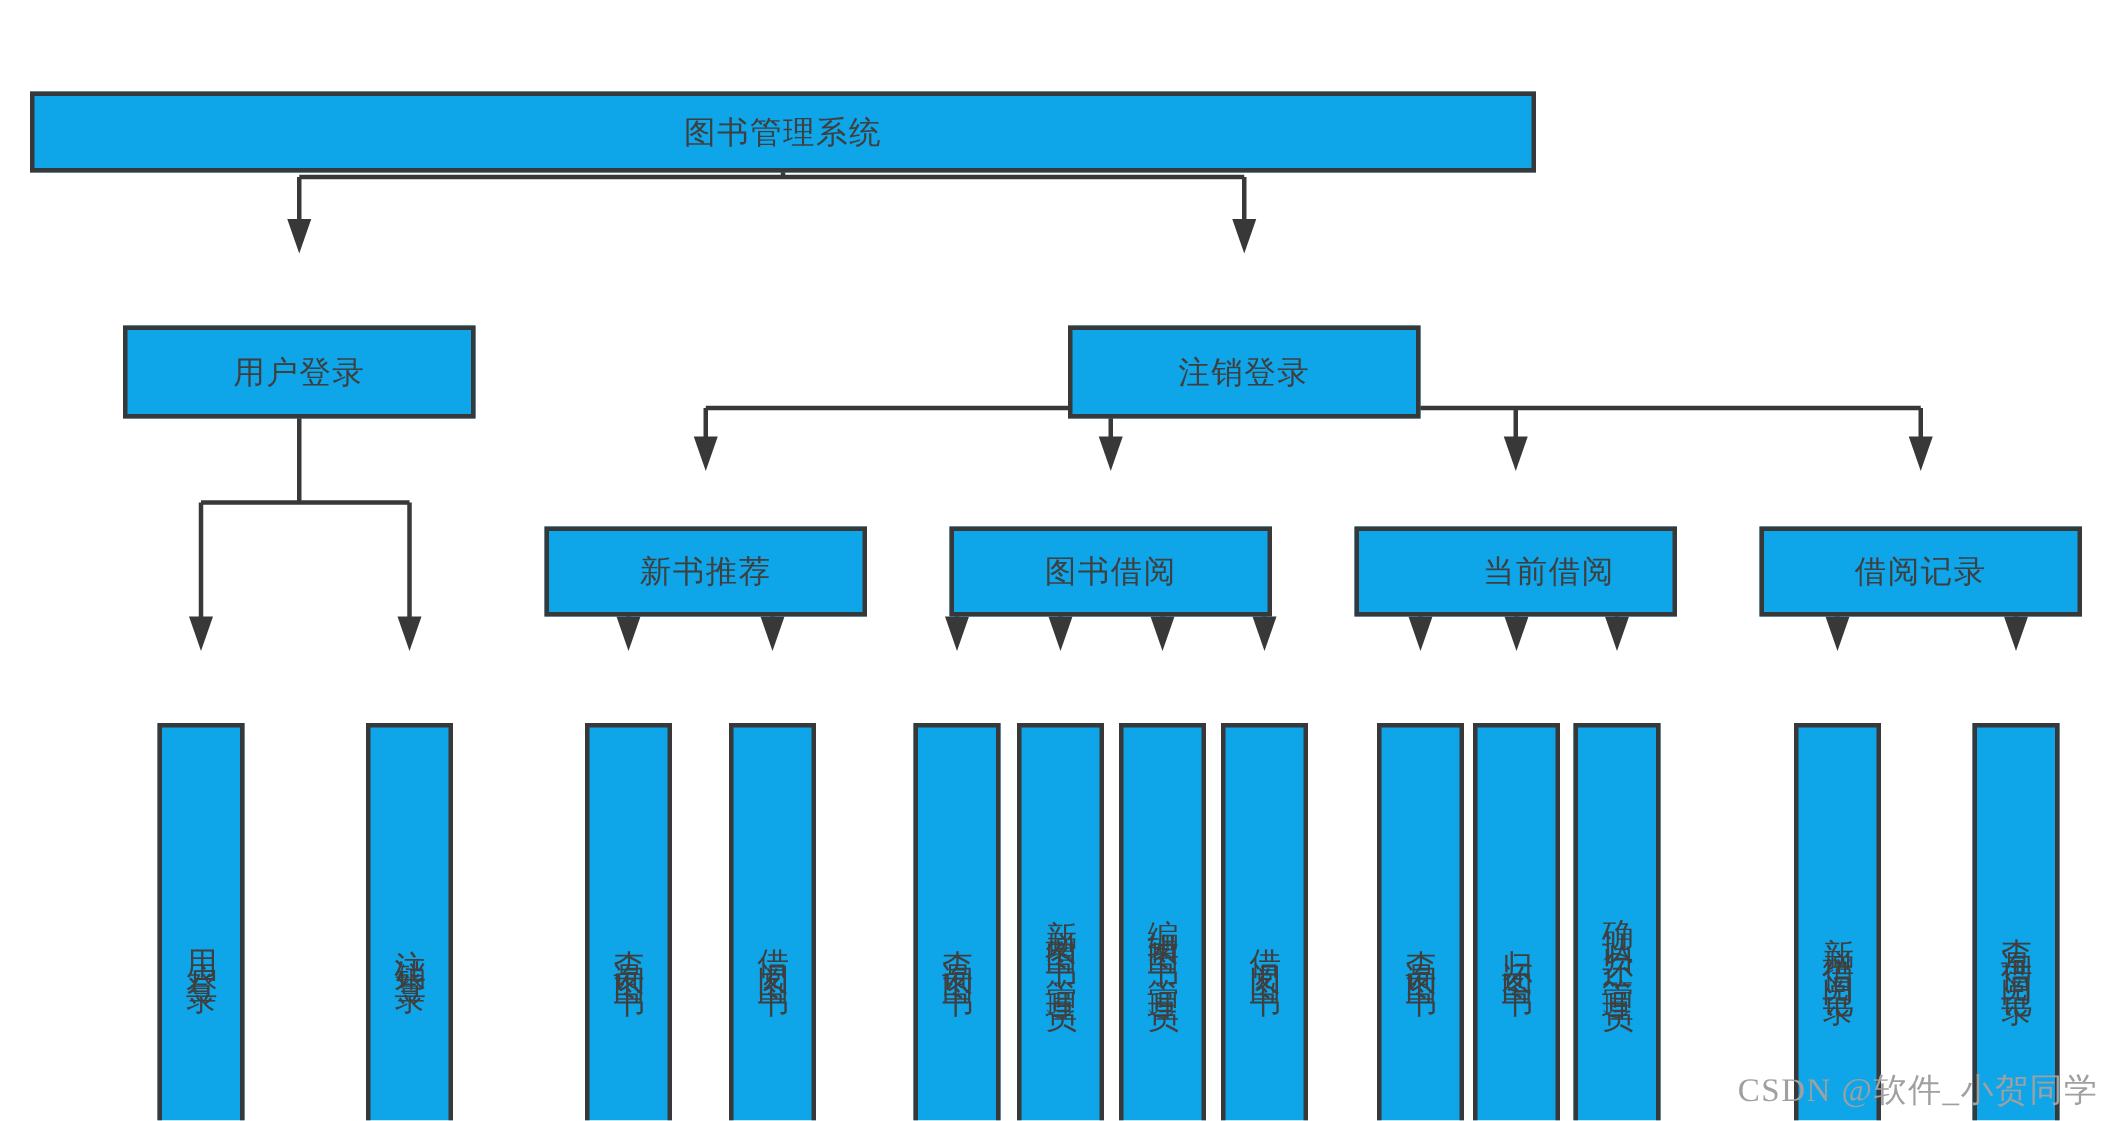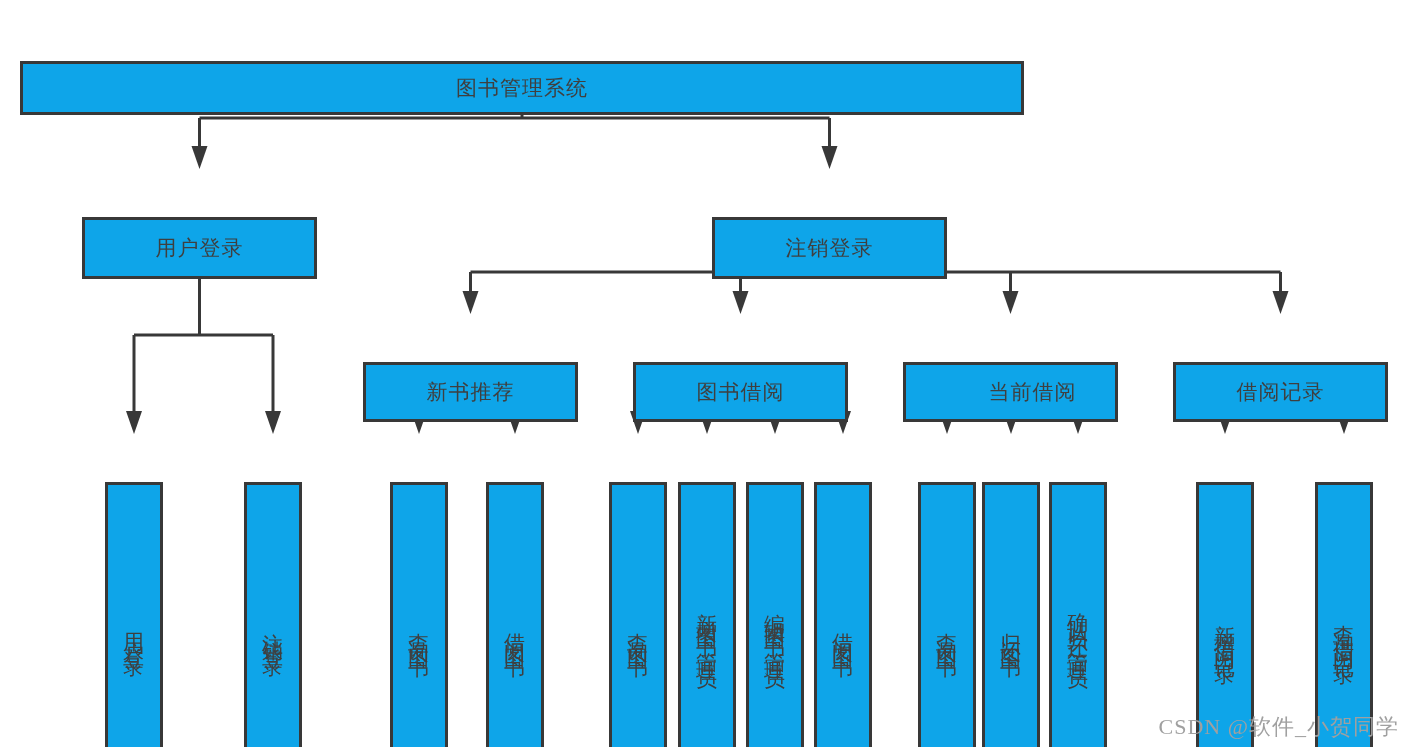--- a/index.html
+++ b/index.html
@@ -27,21 +27,21 @@
   .v-node {
     width:58px; height:300px; top:435px;
     writing-mode:vertical-rl;
     text-orientation:mixed;
     font-size:21px; letter-spacing:8px;
     line-height:1;
   }
   .root-node   { left:20px;  top:14px;  width:1004px; height:54px; }
   .l2-a        { left:82px;  top:170px; width:235px;  height:62px; }
   .l2-b        { left:712px; top:170px; width:235px;  height:62px; }
-  .l3          { top:315px;  width:215px; height:60px; }
+  .l3          { top:304px;  width:215px; height:60px; }
   .l3-1 { left:363px; }  .l3-2 { left:633px;text-align:right; }
   .l3-3 { left:903px;padding-left:44px; }  .l3-4 { left:1173px; }
   .leaf-1a { left:105px; }  .leaf-1b { left:244px; }
   .leaf-2a { left:390px; }  .leaf-2b { left:486px; }
   .leaf-3a { left:609px; }  .leaf-3b { left:678px; }
   .leaf-3c { left:746px; }  .leaf-3d { left:814px; }
   .leaf-4a { left:918px; }  .leaf-4b { left:982px; }  .leaf-4c { left:1049px; }
   .leaf-5a { left:1196px; } .leaf-5b { left:1315px; }
   .watermark {
     position:absolute; right:6px; top:712px;

